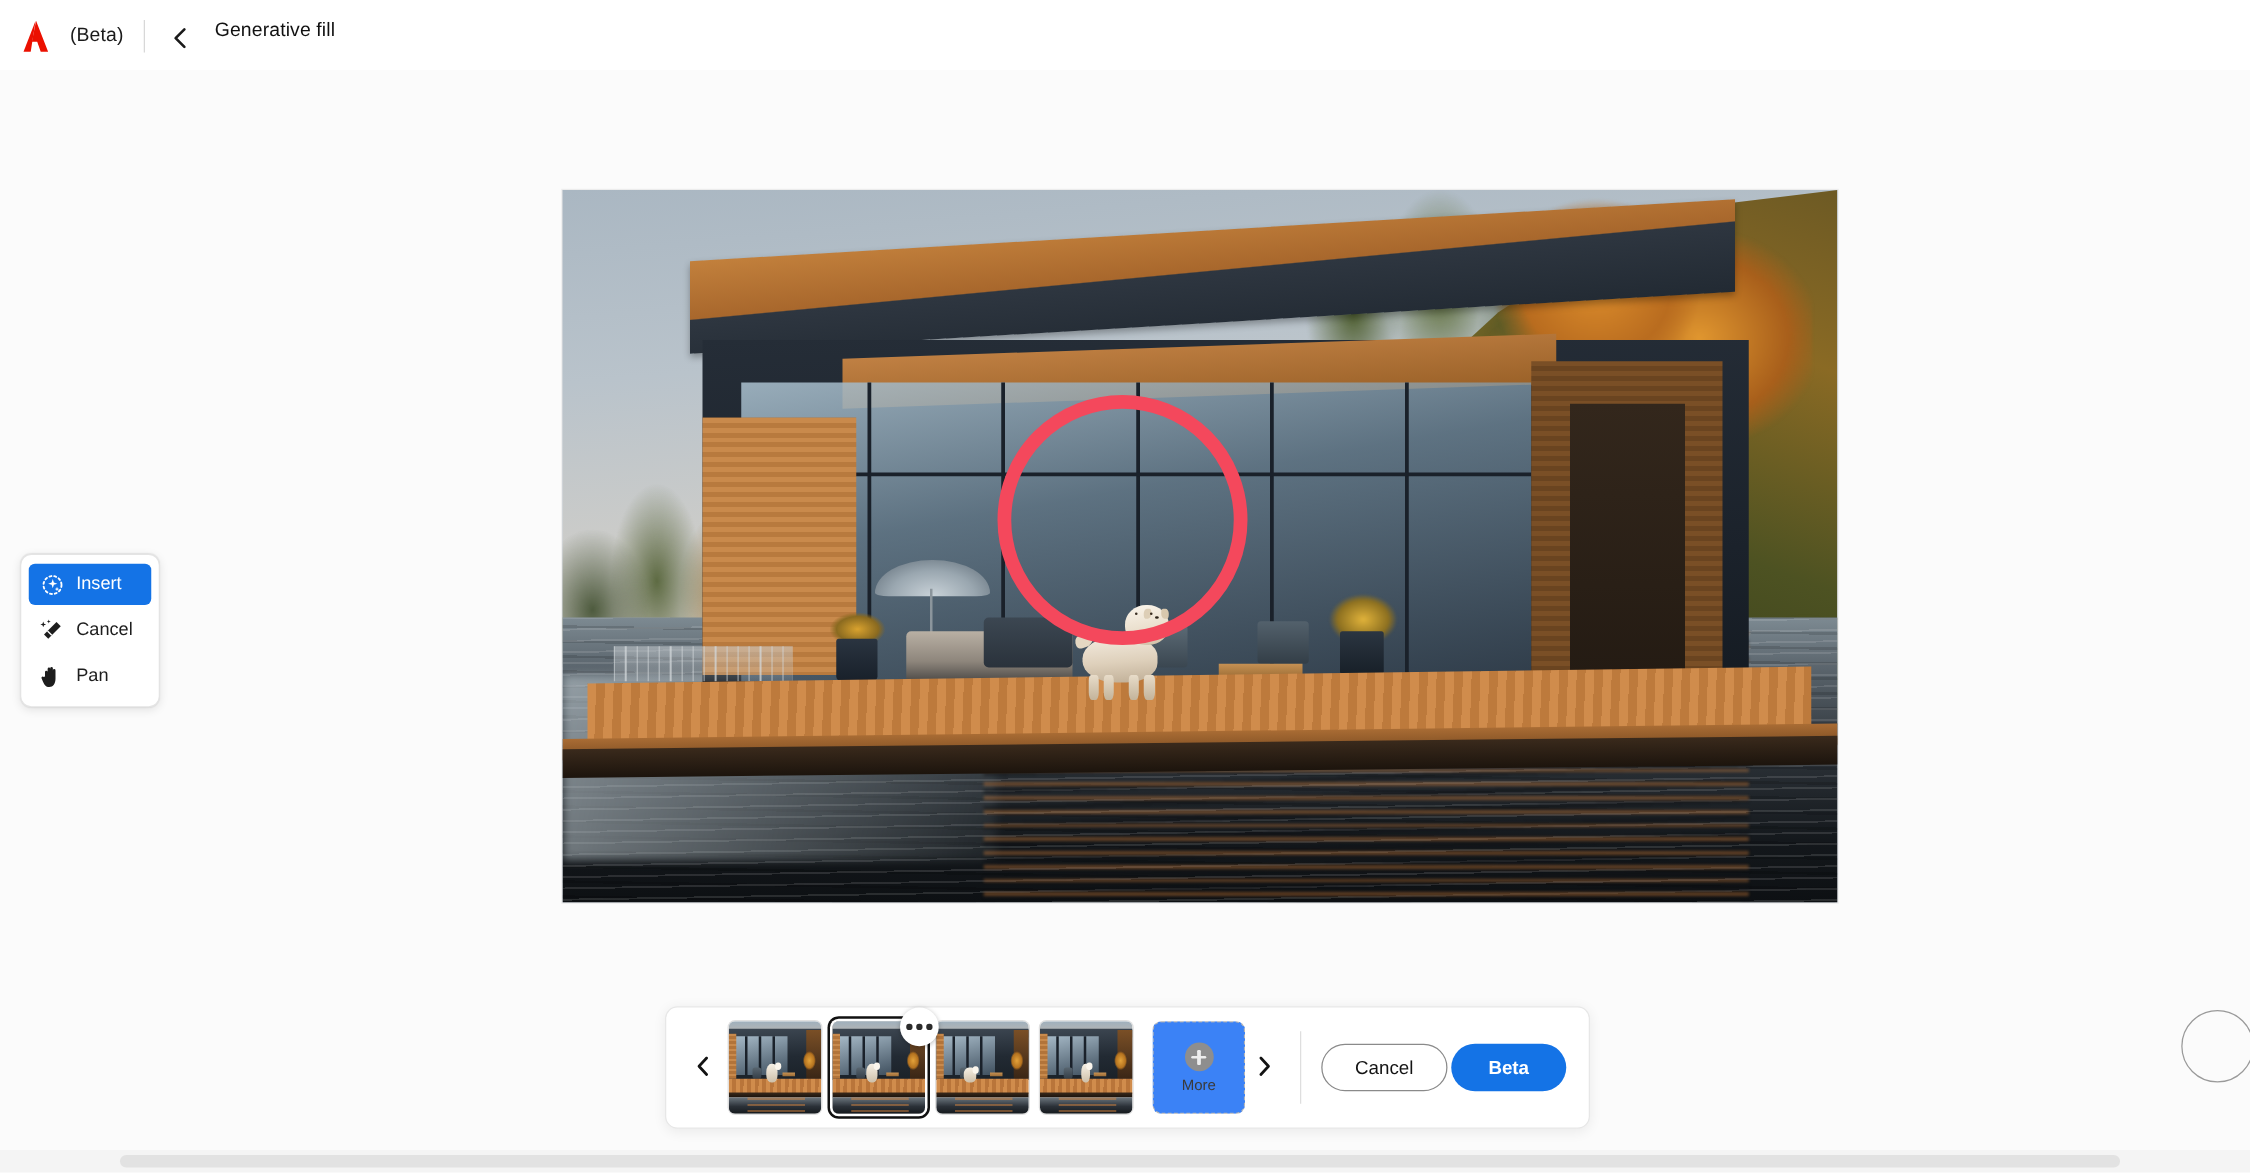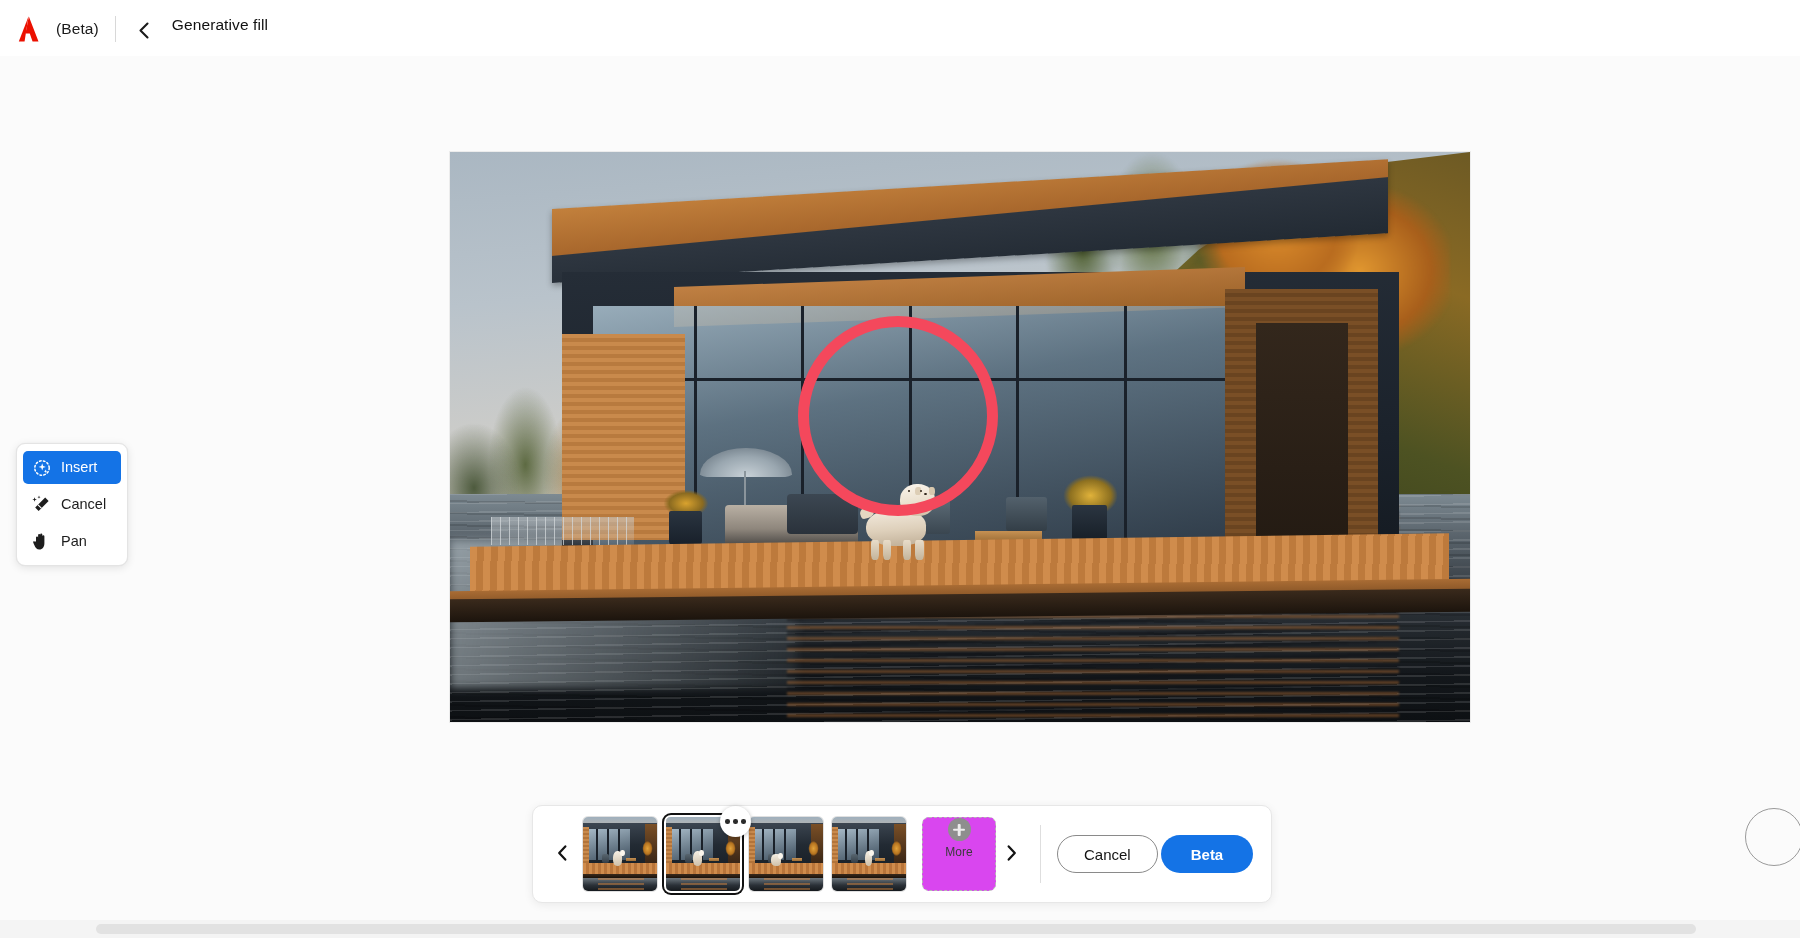--- a/index.html
+++ b/index.html
@@ -359,22 +359,22 @@
     background: #ffffff;
     box-shadow: 0 1px 4px rgba(0,0,0,.28);
     display: flex; align-items: center; justify-content: center;
     gap: 3.5px; cursor: pointer; z-index: 5;
   }
   .thumb-badge i { width: 4.5px; height: 4.5px; border-radius: 50%; background: #2b2b2b; display:block; }
 
   .more-tile {
     width: 74px; height: 74px; flex: 0 0 74px;
     border: 1.6px dashed #b6b6b6; border-radius: 7px;
-    background: #d946ef;
-    display: flex; flex-direction: column; align-items: center; 
+    background: #3b82f6;
+    display: flex; flex-direction: column; align-items: center; justify-content: center;
     gap: 5px; cursor: pointer; margin-left: 10px;
   }
   .plus-circle {
     width: 23px; height: 23px; border-radius: 50%; background: #8e8e8e;
     position: relative;
   }
   .plus-circle::before, .plus-circle::after {
     content:""; position:absolute; background:#ededed; border-radius:1px;
   }
   .plus-circle::before { left: 50%; top: 5.5px; width: 2.6px; height: 12px; transform: translateX(-50%); }

